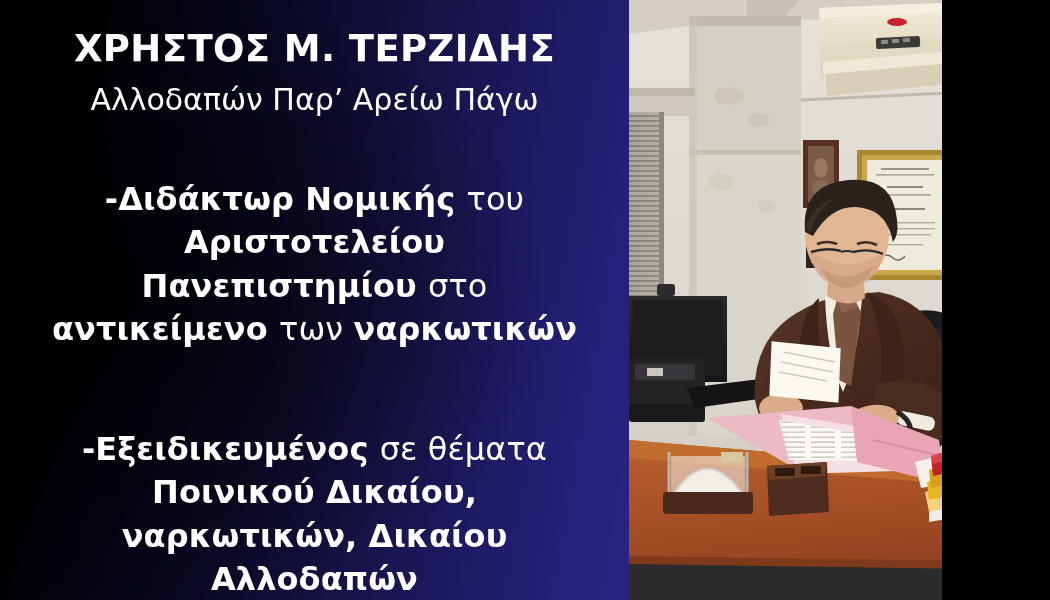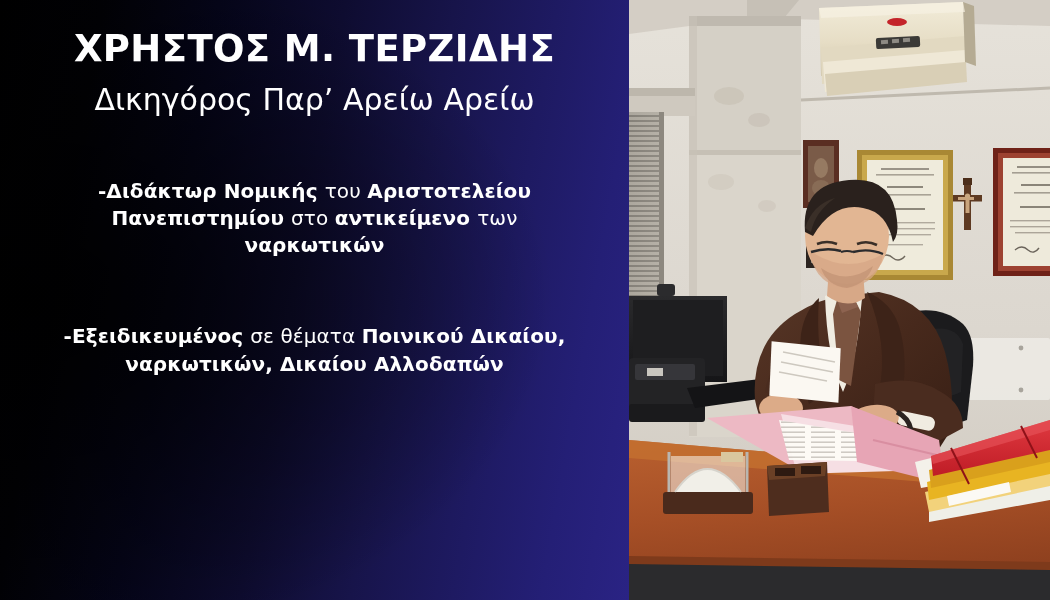--- a/index.html
+++ b/index.html
@@ -3,21 +3,21 @@
 <meta charset="utf-8">
 <title>Lawyer Profile Banner</title>
 <style>
   html, body {
     margin: 0;
     padding: 0;
     background: #000;
   }
   #stage {
     position: relative;
-    width: 1050px;
+    width: 942px;
     height: 600px;
     overflow: hidden;
     font-family: "DejaVu Sans", "Liberation Sans", sans-serif;
   }
 
   
   #text-panel {
     position: absolute;
     left: 0; top: 0;
     width: 629px;
@@ -71,21 +71,21 @@
     padding: 0 18px;
     font-size: 30px;
     font-weight: 400;
     line-height: 1.1;
     margin-top: 14px;
     white-space: nowrap;
   }
 
   .credential-block {
     padding: 0 44px;
-    font-size: 20px;
+    font-size: 32px;
     line-height: 1.36;
     font-weight: 400;
     letter-spacing: 0.1px;
   }
   #credential-1 { margin-top: 62px; }
   #credential-2 { margin-top: 44px; text-align: center; }
 
   .credential-block b,
   .credential-block strong {
     font-weight: 700;
@@ -107,21 +107,21 @@
 
 <div id="stage">
 
   <div id="text-panel">
     <div id="panel-vignette"></div>
 
     <div id="text-stack">
 
       <h1 class="name-title">ΧΡΗΣΤΟΣ Μ. ΤΕΡΖΙΔΗΣ</h1>
 
-      <h2 class="name-subtitle">Δικηγόρος Παρ’ Αρείω Αρείω</h2>
+      <h2 class="name-subtitle">Αλλοδαπών Παρ’ Αρείω Πάγω</h2>
 
       <p class="credential-block" id="credential-1"><b>-Διδάκτωρ Νομικής </b><span>του </span><b>Αριστοτελείου Πανεπιστημίου </b><span>στο </span><b>αντικείμενο </b><span>των </span><b>ναρκωτικών</b></p>
 
       <p class="credential-block" id="credential-2"><b>-Εξειδικευμένος </b><span>σε θέματα </span><b>Ποινικού Δικαίου, ναρκωτικών, Δικαίου Αλλοδαπών</b></p>
 
     </div>
   </div>
 
   <div id="photo-panel">
     <svg id="photo-svg" viewBox="0 0 421 600" preserveAspectRatio="xMidYMid slice">

